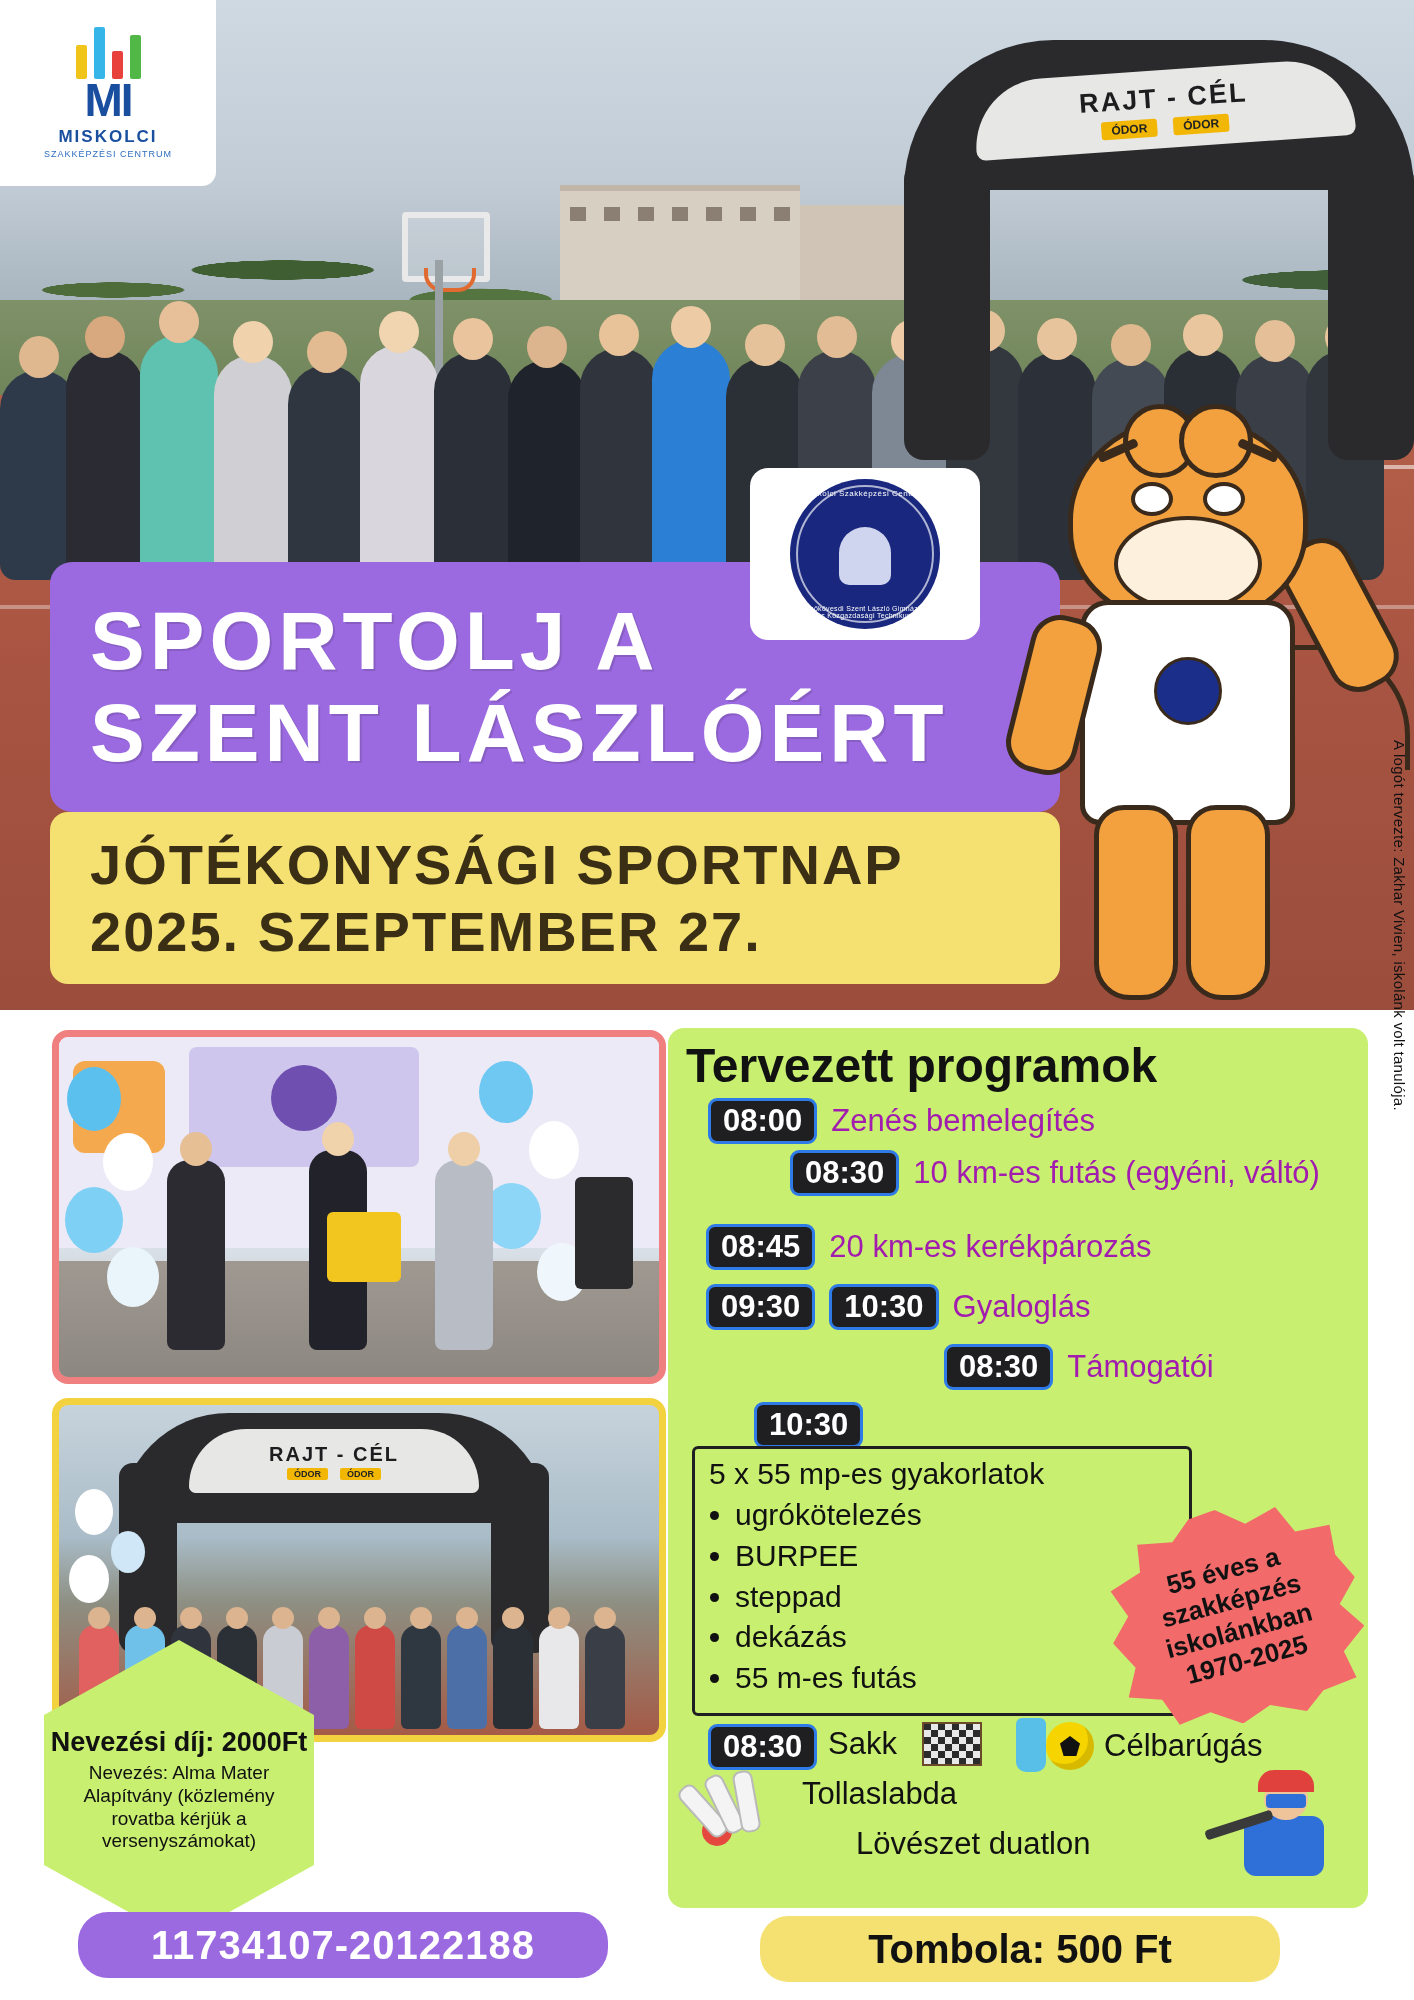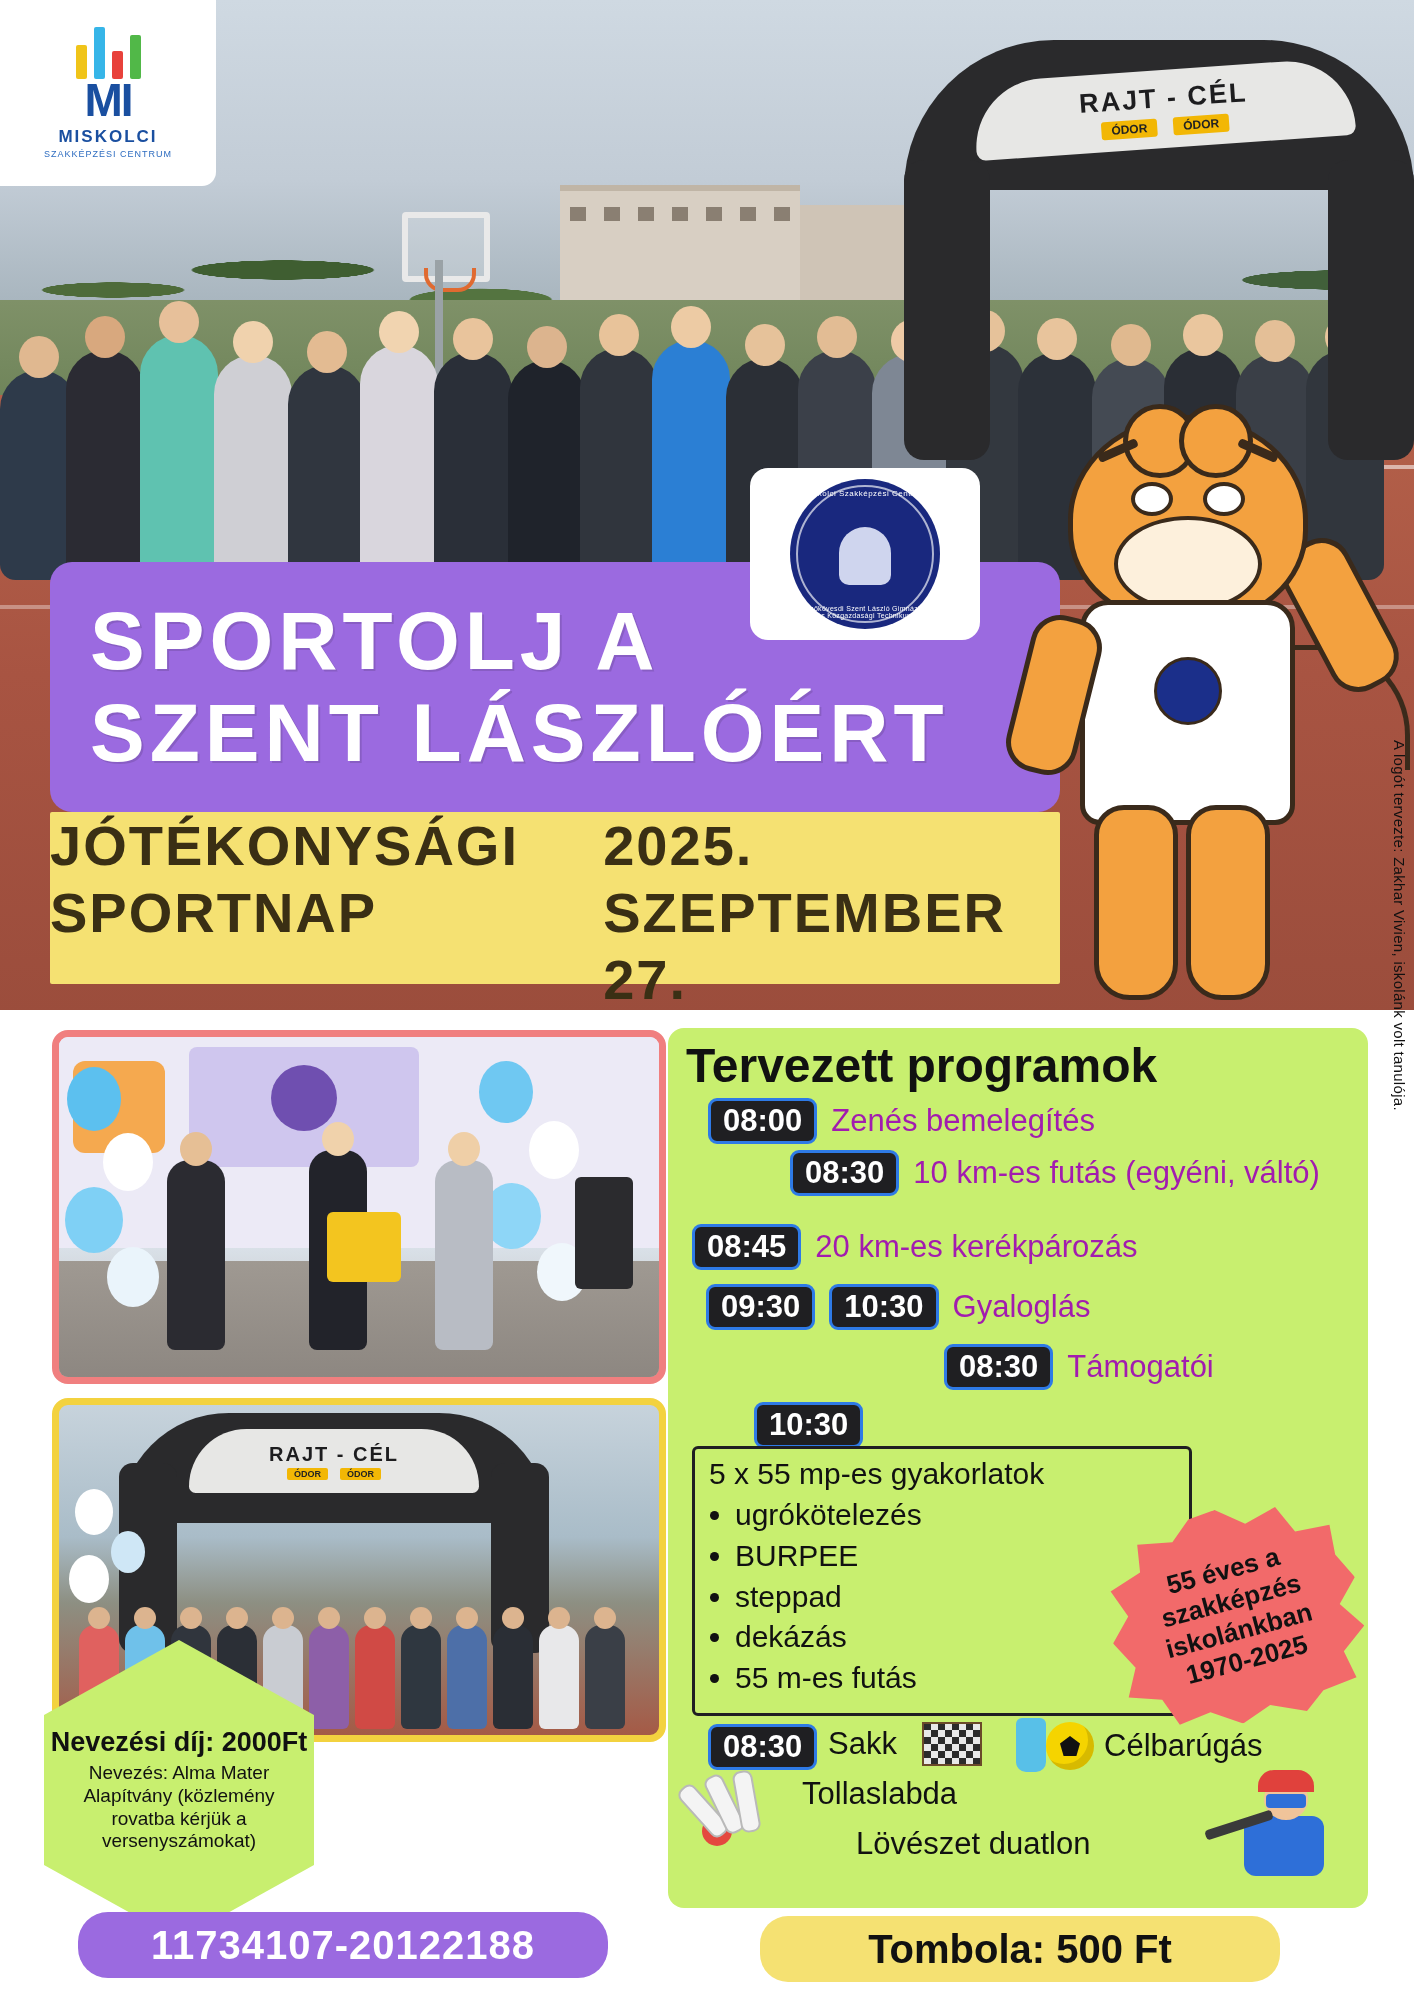--- a/index.html
+++ b/index.html
@@ -147,22 +147,22 @@
     display:flex; flex-direction:column; justify-content:center; padding-left:40px;
     box-sizing:border-box;
   }
   .headline .l {
     font-size:82px; font-weight:bold; color:#ffffff; letter-spacing:5px; line-height:1.12;
     text-shadow: 2px 2px 0 rgba(0,0,0,.12);
   }
   
   .subhead {
     position:absolute; left:50px; top:812px; width:1010px; height:172px;
-    background:#f5e172; border-radius:2px; z-index:5;
-    display:flex; flex-direction:row; justify-content:center; 
+    background:#f5e172; border-radius:18px; z-index:5;
+    display:flex; flex-direction:column; justify-content:center; padding-left:40px;
     box-sizing:border-box;
   }
   .subhead .l {
     font-size:56px; font-weight:bold; color:#3a2f14; letter-spacing:2px; line-height:1.2;
   }
 
   
   .seal {
     position:absolute; left:750px; top:468px; width:230px; height:172px;
     background:#ffffff; border-radius:18px; z-index:6;
@@ -613,21 +613,21 @@
     <div class="prow" style="left:40px; top:70px;">
       <span class="time">08:00</span>
       <span class="lbl">Zenés bemelegítés</span>
     </div>
 
     <div class="prow" style="left:122px; top:122px;">
       <span class="time">08:30</span>
       <span class="lbl">10 km-es futás (egyéni, váltó)</span>
     </div>
 
-    <div class="prow" style="left:24px; top:196px;">
+    <div class="prow" style="left:38px; top:196px;">
       <span class="time">08:45</span>
       <span class="lbl">20 km-es kerékpározás</span>
     </div>
 
     <div class="prow" style="left:38px; top:256px;">
       <span class="time">09:30</span>
       <span class="time">10:30</span>
       <span class="lbl">Gyaloglás</span>
     </div>
 

